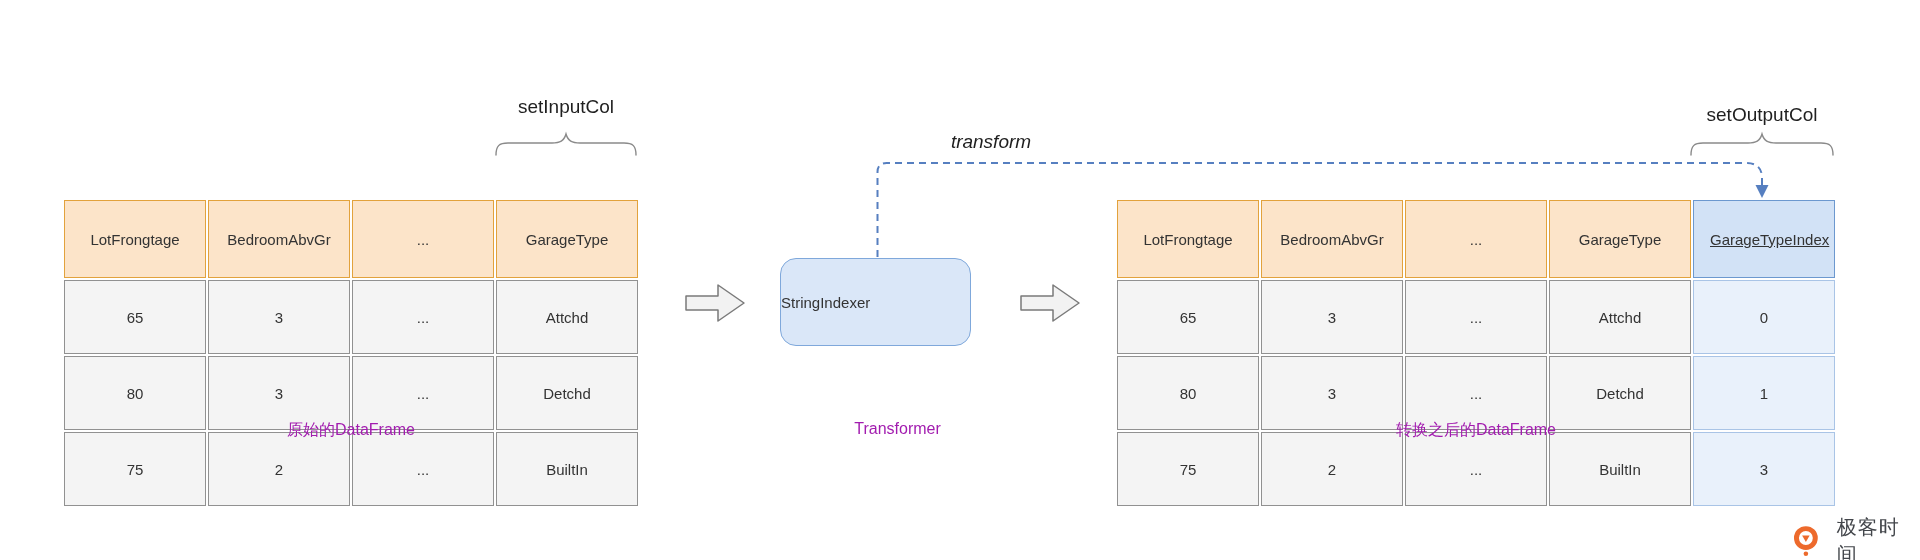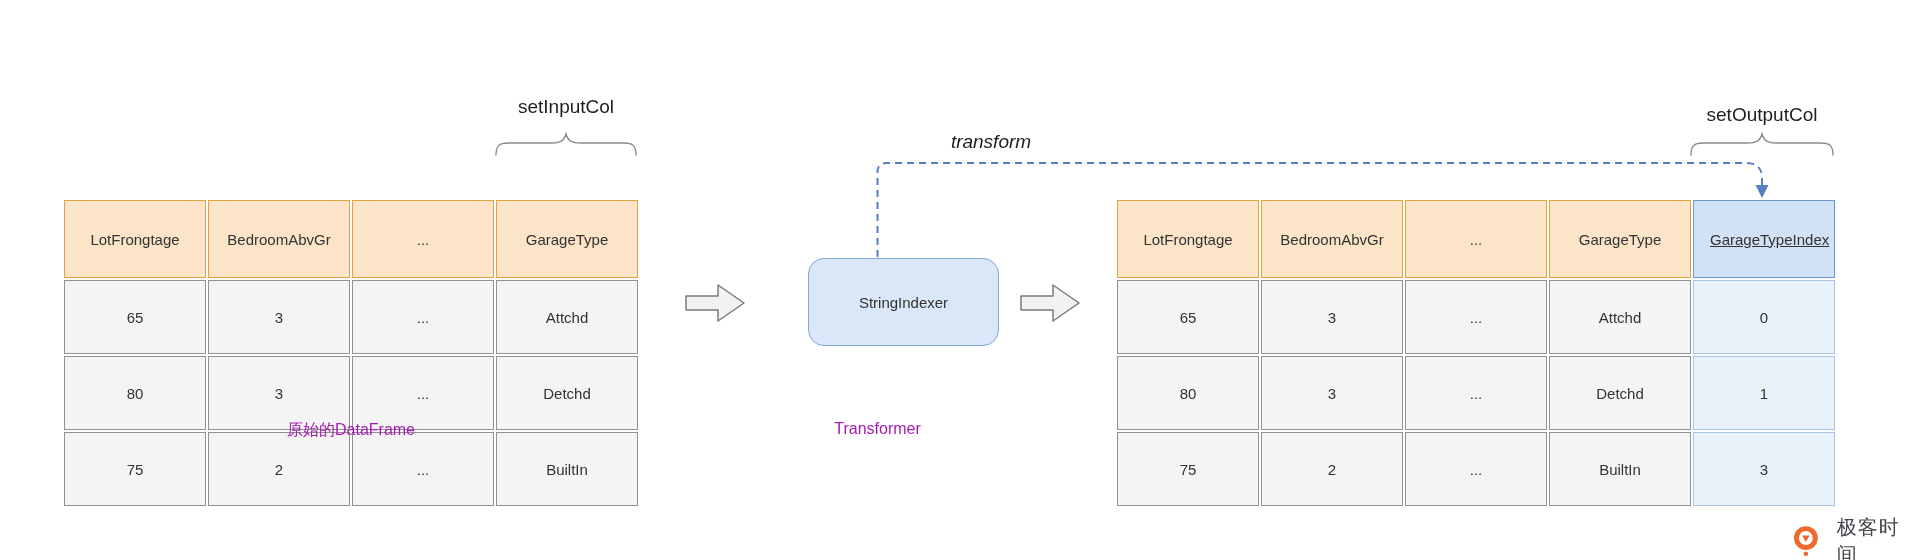--- a/index.html
+++ b/index.html
@@ -15,36 +15,36 @@
   .tbl td{background:var(--cell-bg,#f4f4f4);border:1px solid var(--cell-border,#919191);
           height:44px;font-size:15px;color:var(--text-color,#333);text-align:center;padding:14px;}
   .tbl th.hl{background:var(--highlight-header-bg,#d2e2f6);border-color:var(--highlight-header-border,#6c98cf);text-decoration:underline;}
   .tbl td.hl{background:var(--highlight-cell-bg,#e9f1fb);border-color:var(--highlight-cell-border,#a9c4e6);}
   #tbl-left{left:62px;width:578px;}
   #tbl-right{left:1115px;width:722px;}
 
   
   .caption{position:absolute;top:420px;font-size:16px;color:#a21caf;text-align:center;}
   #cap-left{left:62px;width:578px;}
-  #cap-mid{left:782px;width:191px;}
+  #cap-mid{left:802px;width:191px;}
   #cap-right{left:1115px;width:722px;}
   .ann{position:absolute;font-size:19px;color:#1f1f1f;text-align:center;}
   #setinput{left:494px;top:96px;width:144px;}
   #setoutput{left:1689px;top:104px;width:146px;}
   #transform{left:941px;top:131px;width:100px;font-style:italic;}
 
   .brace{position:absolute;}
   #brace-left{left:494px;top:131px;}
   #brace-right{left:1689px;top:131px;}
   .brace-path{fill:none;stroke:var(--brace-color,#8a8a8a);stroke-width:1.4;stroke-linecap:round;}
 
   
-  #box{position:absolute;left:808px;top:258px;width:191px;height:88px;
+  #box{position:absolute;left:780px;top:258px;width:191px;height:88px;
        background:var(--box-bg,#dae7f8);border:1.5px solid var(--box-border,#7fa8db);
-       border-radius:16px;display:flex;align-items:center;justify-content:center;
+       border-radius:16px;display:flex;align-items:center;
        font-size:15px;color:var(--text-color,#333);box-sizing:border-box;}
 
   
   .arrow{position:absolute;top:282px;}
   #arrow1{left:684px;}
   #arrow2{left:1019px;}
   .arrow-shape{fill:var(--arrow-fill,#f2f2f2);stroke:var(--arrow-stroke,#7a7a7a);
                stroke-width:1.5;stroke-linejoin:round;}
 
   
@@ -150,20 +150,21 @@
           <tr>
             <td>75</td>
             <td>2</td>
             <td>...</td>
             <td>BuiltIn</td>
             <td class="hl">3</td>
           </tr>
         </tbody>
       </table>
     </div>
+  <div class="caption" id="cap-right">转换之后的DataFrame</div>
 
   <div class="ann" id="setoutput">setOutputCol</div>
   <svg class="brace" id="brace-right" width="146" height="26" viewBox="0 0 146 26">
     <path class="brace-path" d="M2,24 C2,15 5,12 14,12 L59,12 C67,12 71,10 73,3 C75,10 79,12 87,12 L132,12 C141,12 144,15 144,24"></path>
   </svg>
 
   <div id="logo">
     <svg width="27" height="32" viewBox="0 0 27 32">
       <circle class="logo-stroke" cx="13" cy="13" r="9.5" stroke-width="5"></circle>
       <path class="logo-fill" d="M9.2,10.5 L16.8,10.5 L13,17 Z"></path>

